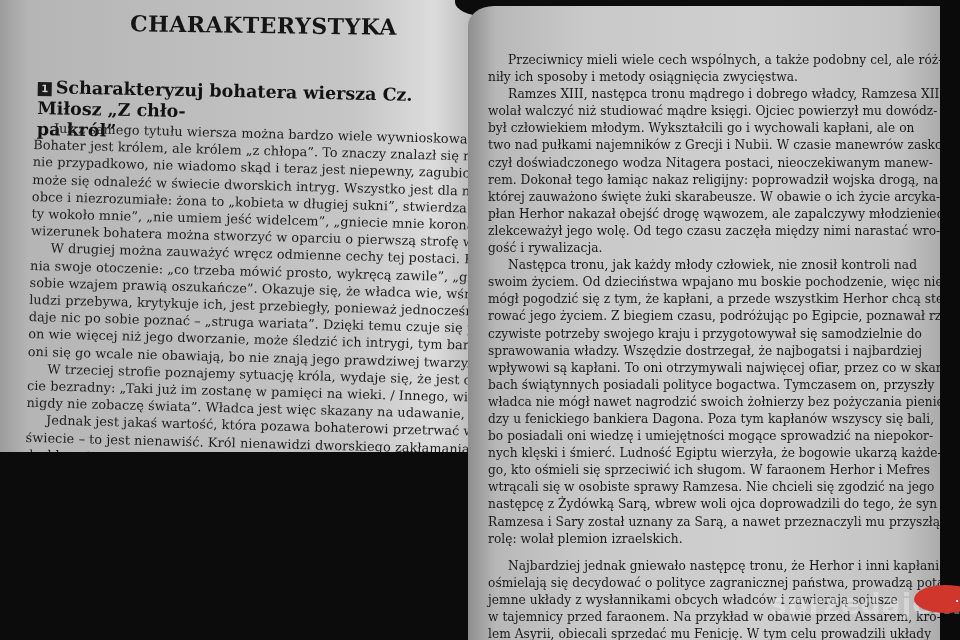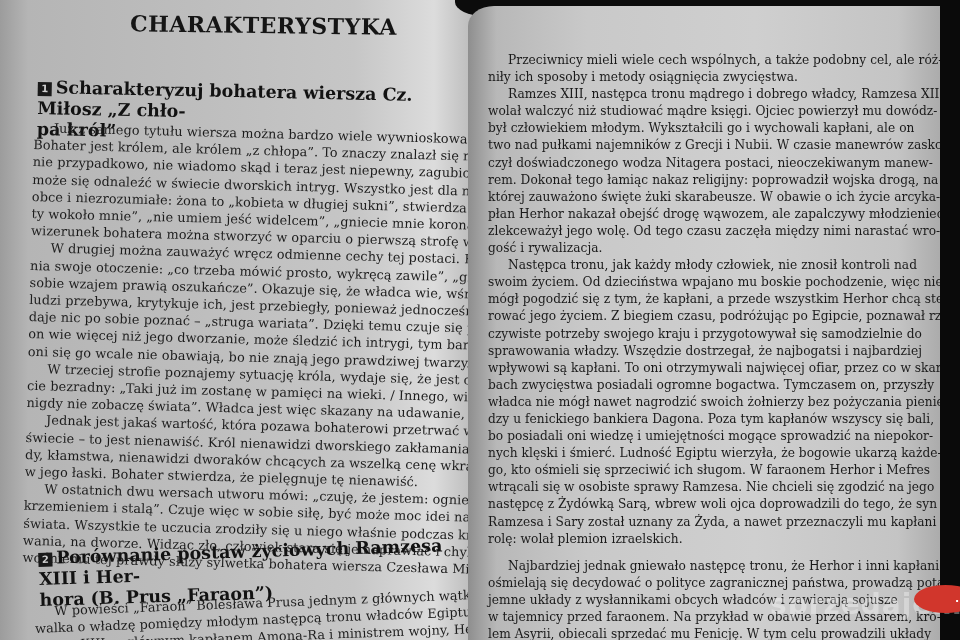--- a/index.html
+++ b/index.html
@@ -7,21 +7,21 @@
     width: 960px; height: 640px; overflow: hidden; position: relative;
     background: #0c0c0c;
     font-family: "DejaVu Serif", "Liberation Serif", serif;
   }
   .book { position: absolute; inset: 0; }
   .page {
     position: absolute; top: 0; overflow: hidden;
     color: #141414;
   }
   .page-left {
-    left: 0; width: 472px; height: 640px;
+    left: 0; width: 472px; height: 452px;
     background: linear-gradient(90deg, #9c9c9c 0%, #b5b5b5 6%, #bdbdbd 40%, #c6c6c6 75%, #dcdcdc 92%, #bcbcbc 100%);
   }
   .page-right {
     left: 468px; top: 6px; width: 478px; height: 634px;
     background: linear-gradient(90deg, #8e8e8e 0%, #b8b8b8 6%, #c9c9c9 25%, #cfcfcf 60%, #c4c4c4 90%, #a8a8a8 100%);
     border-top-left-radius: 26px 20px;
   }
   .corner-shadow {
     position: absolute; left: 455px; top: 0; width: 40px; height: 16px;
     background: #0c0c0c; border-bottom-left-radius: 30px 14px;
@@ -142,29 +142,29 @@
       <span class="ln">płan Herhor nakazał obejść drogę wąwozem, ale zapalczywy młodzieniec</span>
       <span class="ln">zlekceważył jego wolę. Od tego czasu zaczęła między nimi narastać wro-</span>
       <span class="ln">gość i rywalizacja.</span>
       <span class="ln indent">Następca tronu, jak każdy młody człowiek, nie znosił kontroli nad</span>
       <span class="ln">swoim życiem. Od dzieciństwa wpajano mu boskie pochodzenie, więc nie</span>
       <span class="ln">mógł pogodzić się z tym, że kapłani, a przede wszystkim Herhor chcą ste-</span>
       <span class="ln">rować jego życiem. Z biegiem czasu, podróżując po Egipcie, poznawał rze-</span>
       <span class="ln">czywiste potrzeby swojego kraju i przygotowywał się samodzielnie do</span>
       <span class="ln">sprawowania władzy. Wszędzie dostrzegał, że najbogatsi i najbardziej</span>
       <span class="ln">wpływowi są kapłani. To oni otrzymywali najwięcej ofiar, przez co w skar-</span>
-      <span class="ln">bach zwycięstwa posiadali ogromne bogactwa. Tymczasem on, przyszły</span>
+      <span class="ln">bach świątynnych posiadali polityce bogactwa. Tymczasem on, przyszły</span>
       <span class="ln">władca nie mógł nawet nagrodzić swoich żołnierzy bez pożyczania pienię-</span>
       <span class="ln">dzy u fenickiego bankiera Dagona. Poza tym kapłanów wszyscy się bali,</span>
       <span class="ln">bo posiadali oni wiedzę i umiejętności mogące sprowadzić na niepokor-</span>
       <span class="ln">nych klęski i śmierć. Ludność Egiptu wierzyła, że bogowie ukarzą każde-</span>
       <span class="ln">go, kto ośmieli się sprzeciwić ich sługom. W faraonem Herhor i Mefres</span>
       <span class="ln">wtrącali się w osobiste sprawy Ramzesa. Nie chcieli się zgodzić na jego</span>
       <span class="ln">następcę z Żydówką Sarą, wbrew woli ojca doprowadzili do tego, że syn</span>
-      <span class="ln">Ramzesa i Sary został uznany za Żyda, a nawet przeznaczyli mu kapłani</span>
+      <span class="ln">Ramzesa i Sary został uznany za Sarą, a nawet przeznaczyli mu przyszłą</span>
       <span class="ln">rolę: wolał plemion izraelskich.</span>
       <div class="gap"></div>
       <span class="ln indent">Najbardziej jednak gniewało następcę tronu, że Herhor i inni kapłani</span>
       <span class="ln">ośmielają się decydować o polityce zagranicznej państwa, prowadzą pota-</span>
       <span class="ln">jemne układy z wysłannikami obcych władców i zawierają sojusze</span>
       <span class="ln">w tajemnicy przed faraonem. Na przykład w obawie przed Assarem, kró-</span>
       <span class="ln">lem Asyrii, obiecali sprzedać mu Fenicję. W tym celu prowadzili układy</span>
 
     </div>
   </div>

